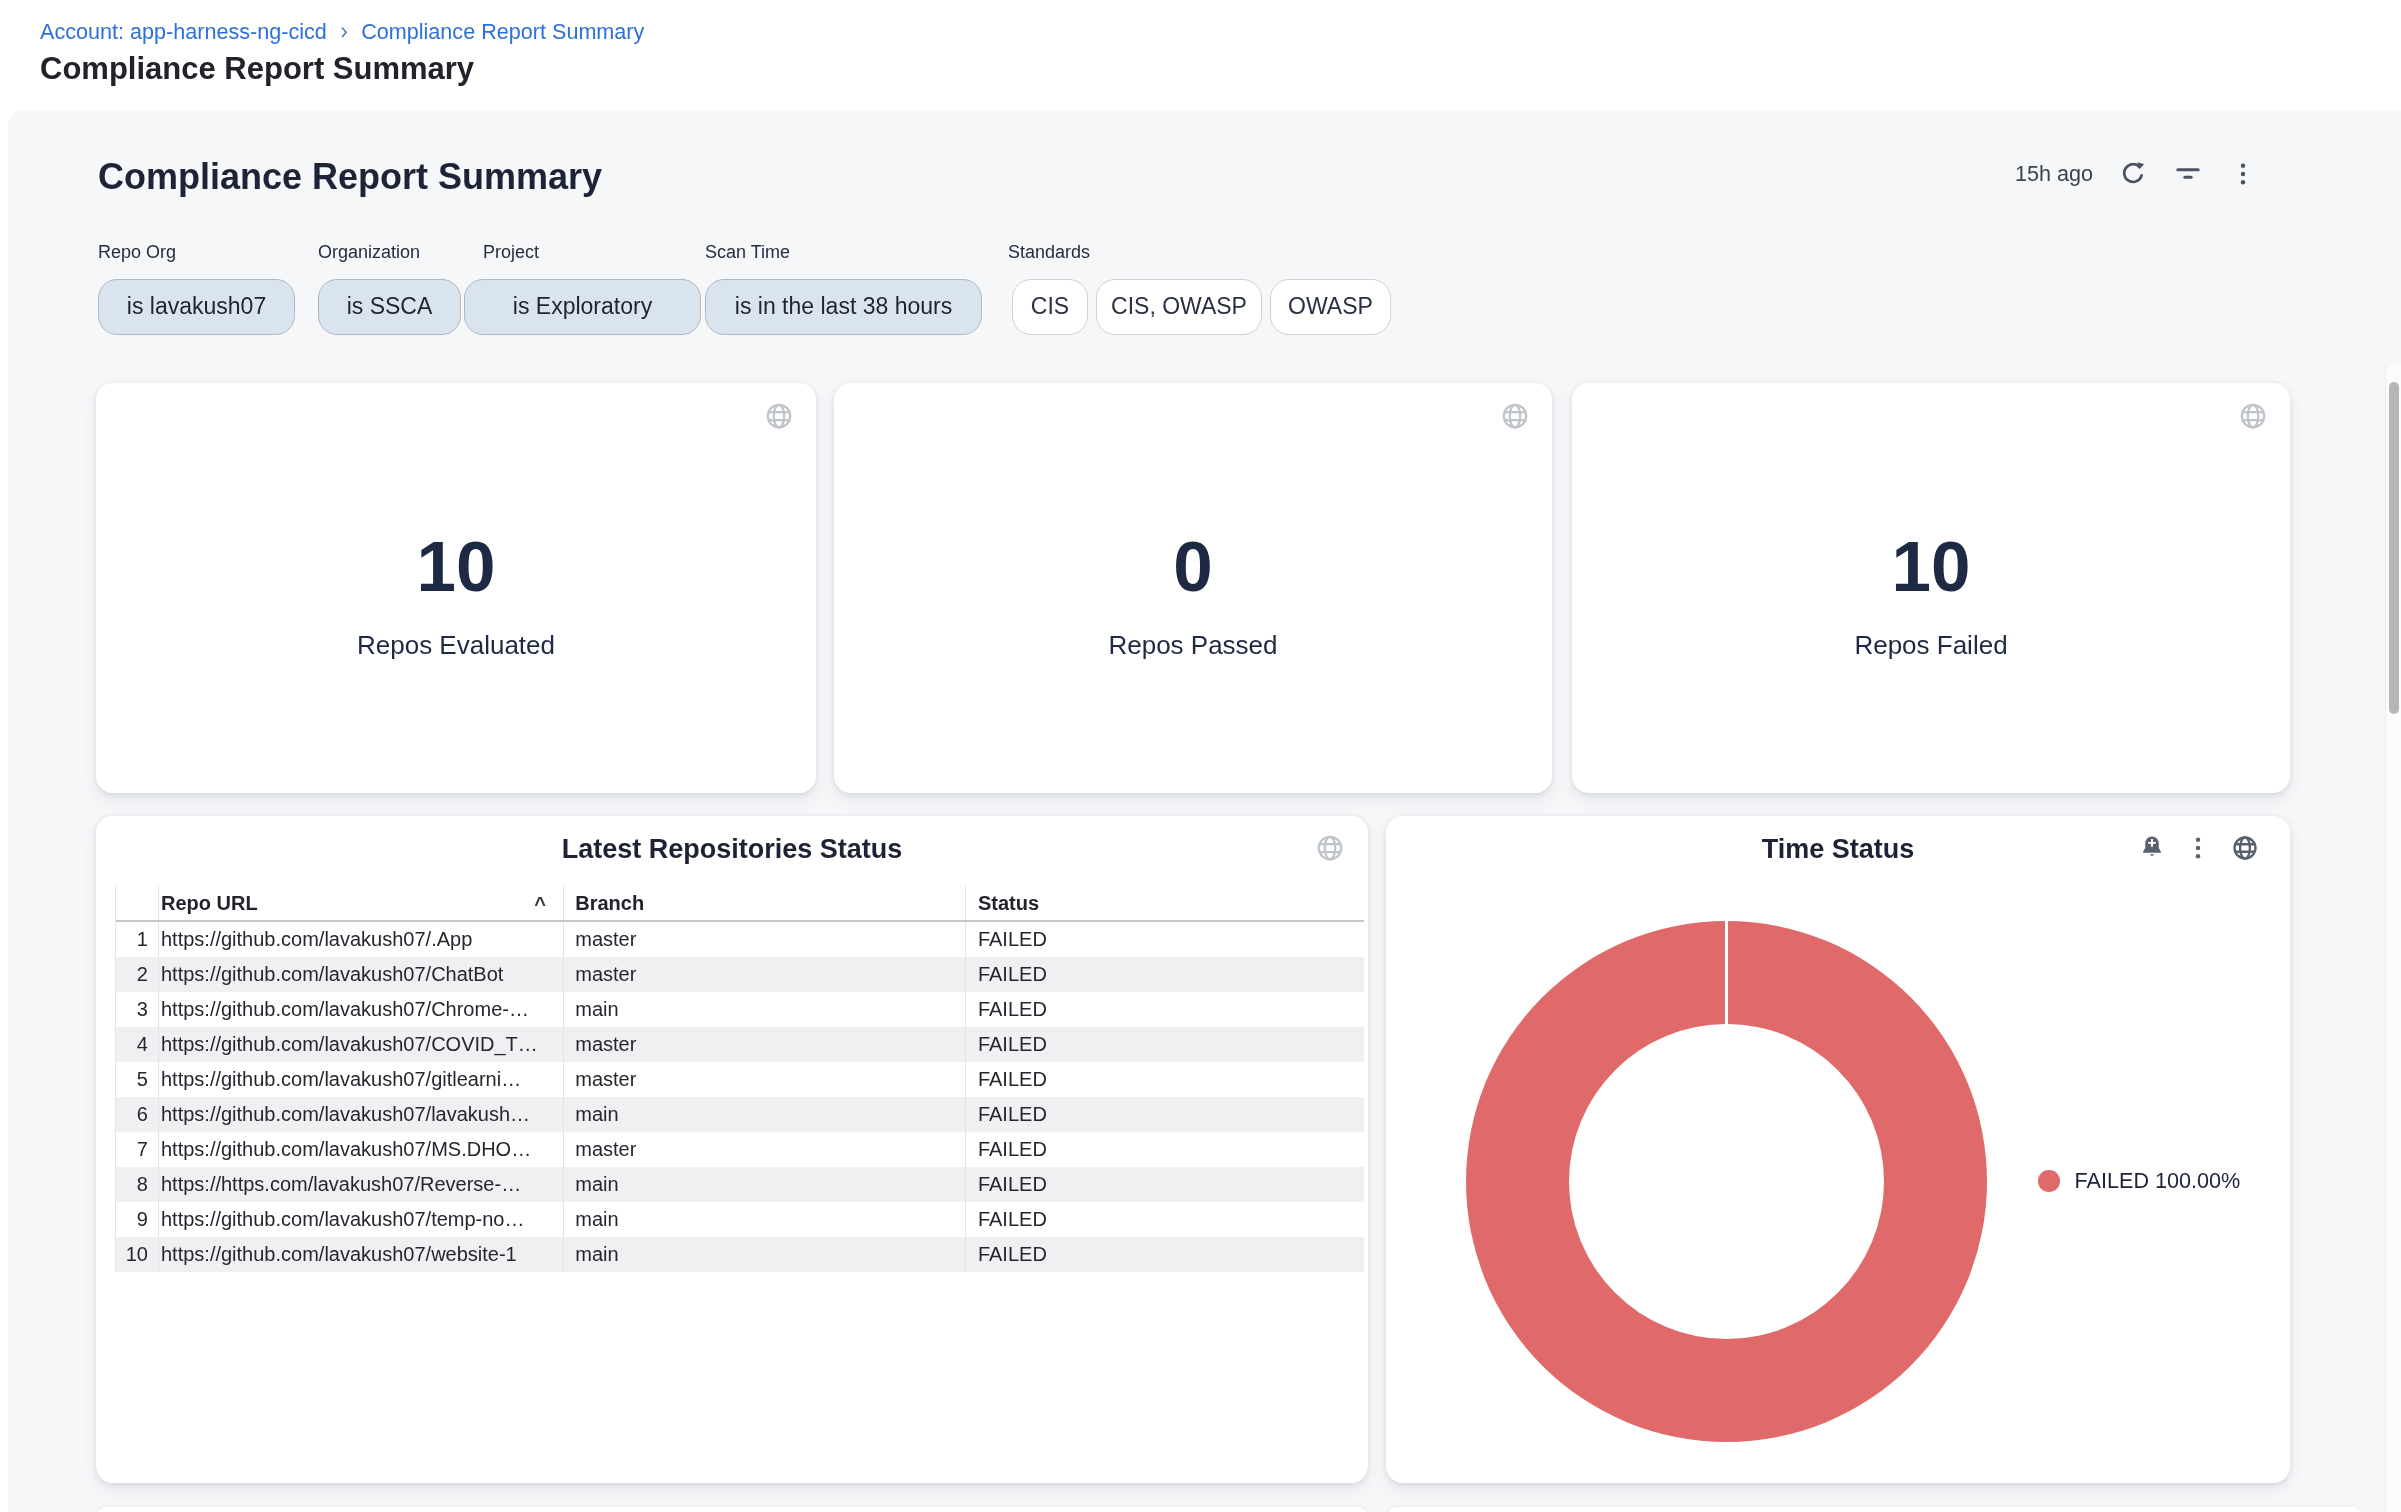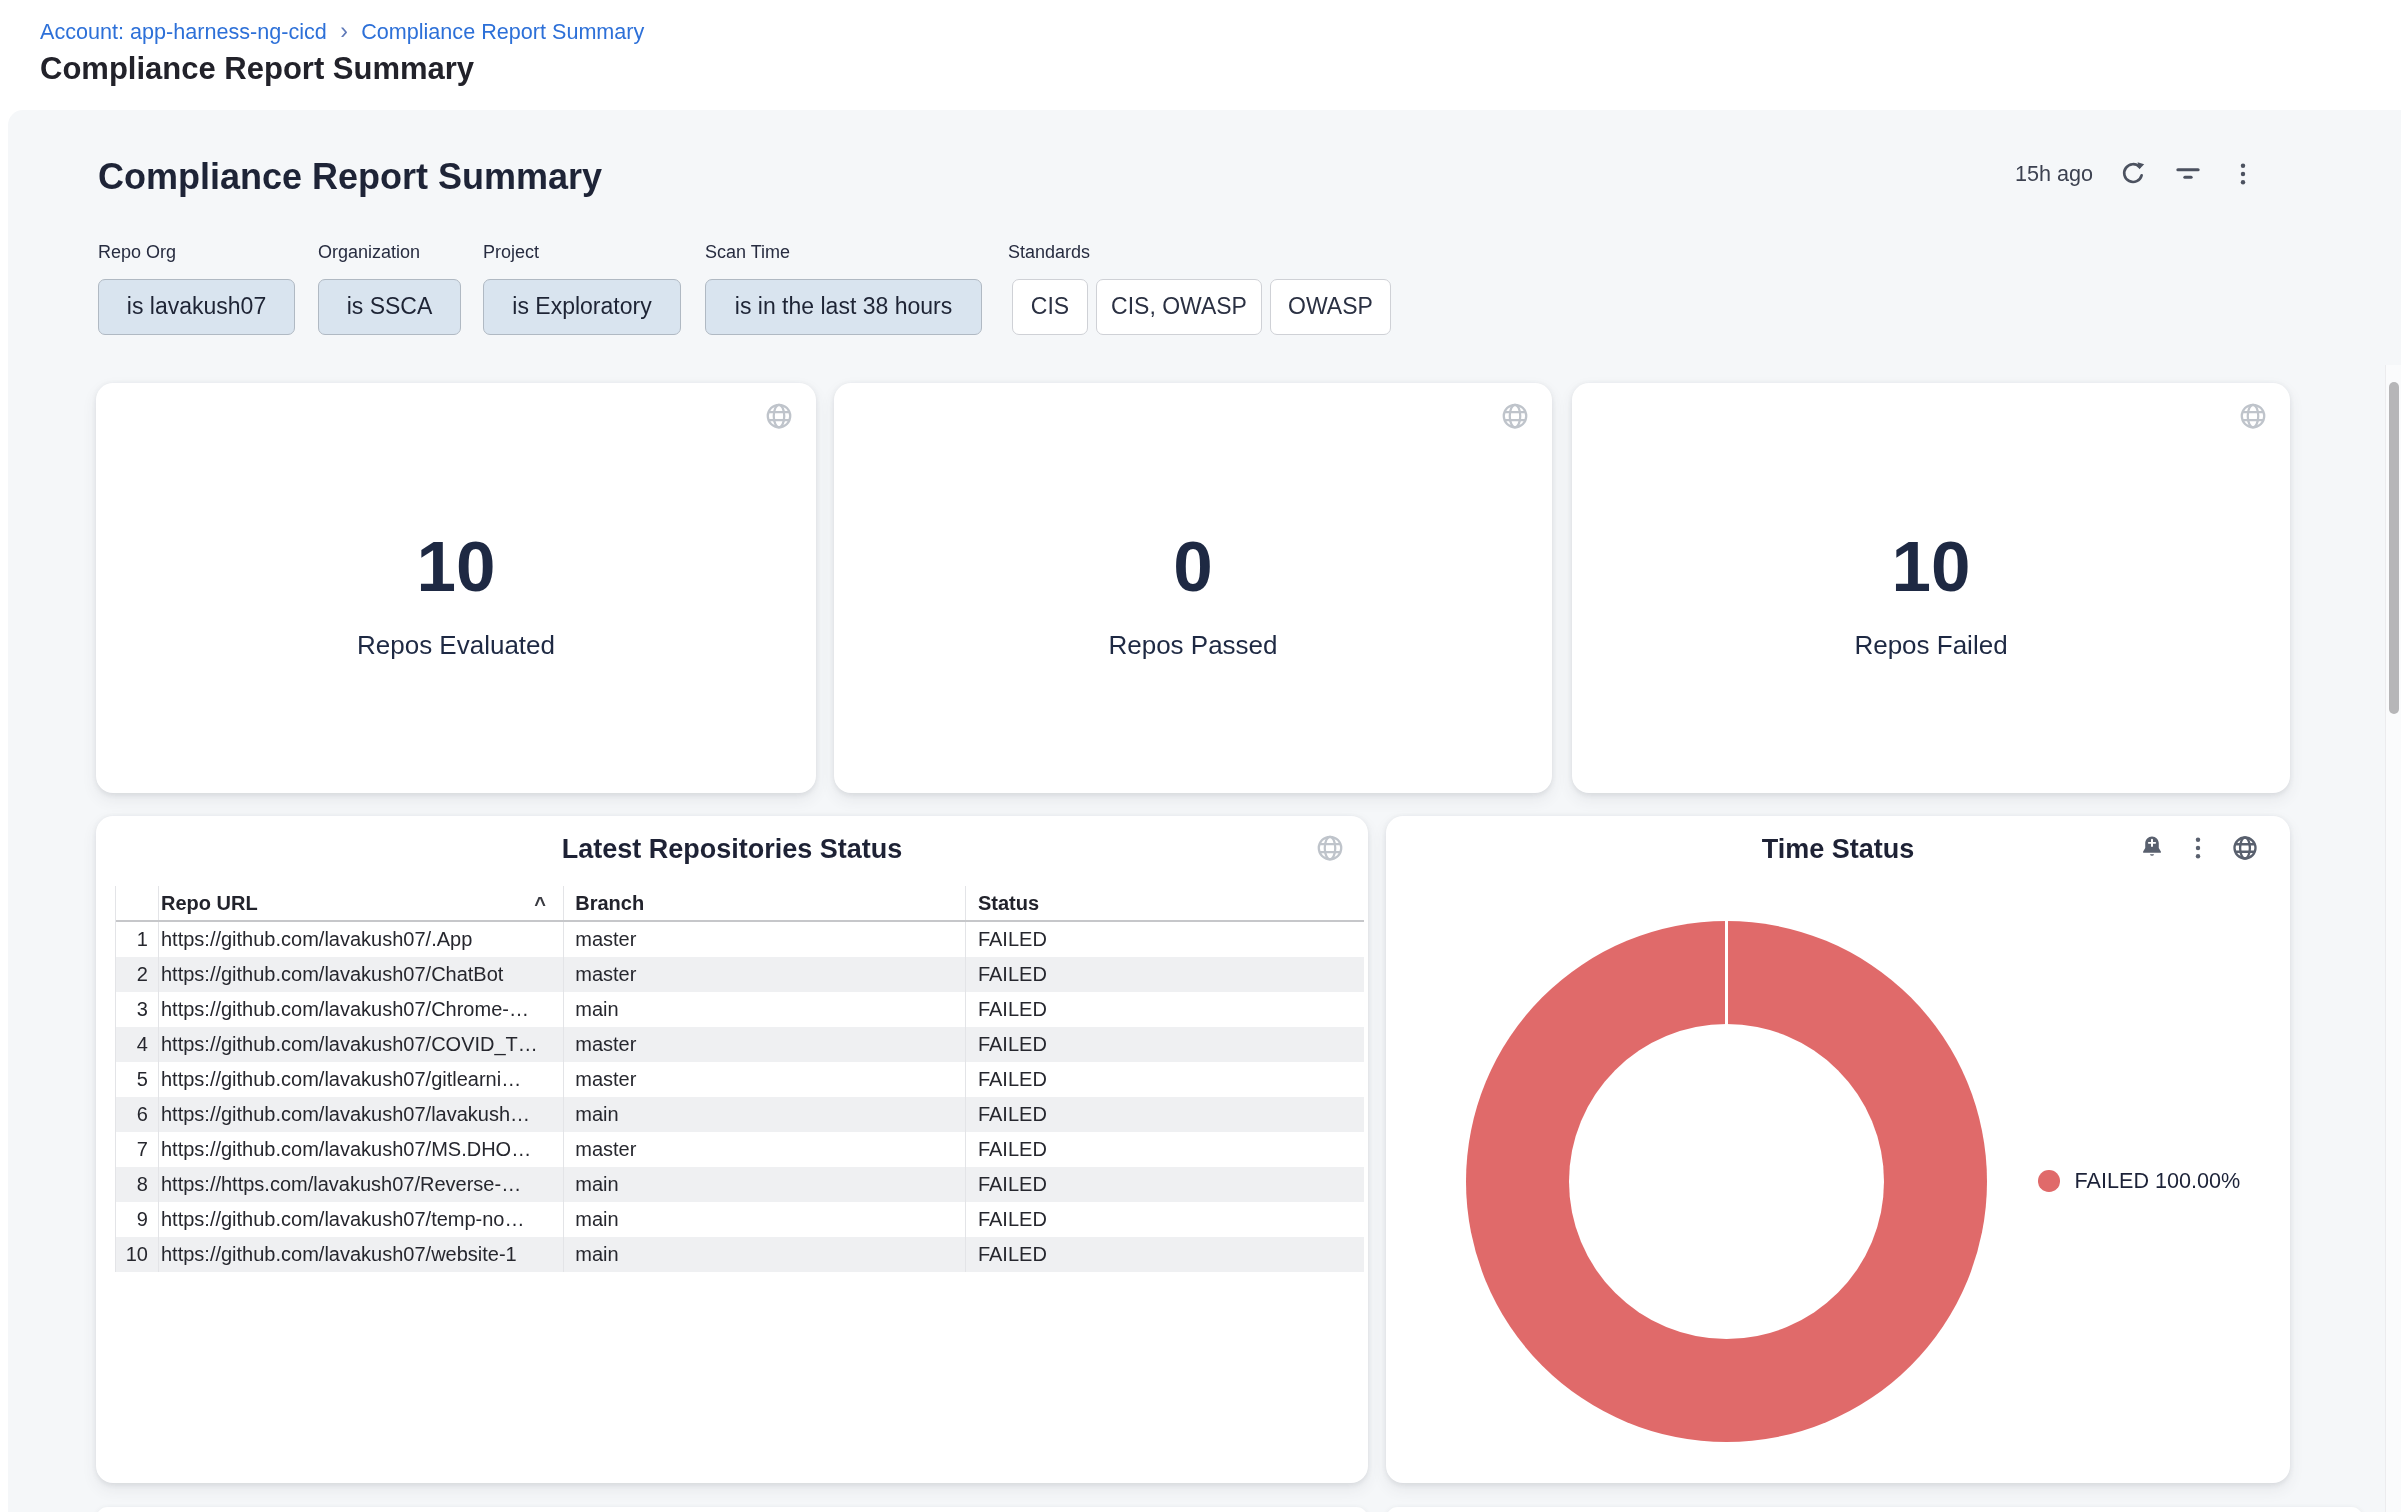--- a/index.html
+++ b/index.html
@@ -24,21 +24,21 @@
   .dash-title { position:absolute; left:98px; top:156px; font-size:36px; font-weight:600; color:#1e2437; z-index:2; }
 
   .dash-meta { position:absolute; left:2015px; top:156px; height:36px; display:flex; align-items:center; gap:25px; z-index:2; color:#4c5260; }
   .refreshed { font-size:21.6px; color:#3c4150; }
   .icon-btn { width:30px; height:30px; display:inline-flex; align-items:center; justify-content:center; cursor:pointer; }
   .icon-btn svg { width:28px; height:28px; }
 
   
   .flabel { position:absolute; top:242px; font-size:18px; color:#272c40; z-index:2; }
   .chip { position:absolute; top:279px; height:56px; line-height:53px; text-align:center;
-    border-radius:7px; font-size:23px; font-weight:500; color:#1e2435; z-index:2; white-space:nowrap; }
+    border-radius:19px; font-size:23px; font-weight:500; color:#1e2435; z-index:2; white-space:nowrap; }
   .chip.blue { background:#d9e4ef; border:1.7px solid #b0b9c3; }
   .chip.plain { background:#ffffff; border:1.7px solid #cfd1d6; color:#2a3042; }
 
   
   .card { position:absolute; background:#ffffff; border-radius:17px; z-index:1;
     box-shadow:0 1.7px 5px rgba(60,64,80,.10), 0 6.6px 15px rgba(60,64,80,.08); }
   .tile-globe { position:absolute; top:18px; right:21.6px; color:#bfc4cb; }
   .tile-globe svg { width:30px; height:30px; }
 
   .stat-value { position:absolute; left:0; right:0; top:143px; text-align:center;
@@ -118,21 +118,21 @@
 </div>
 
 <div class="flabel" style="left:98px">Repo Org</div>
 <div class="flabel" style="left:318px">Organization</div>
 <div class="flabel" style="left:483px">Project</div>
 <div class="flabel" style="left:705px">Scan Time</div>
 <div class="flabel" style="left:1008px">Standards</div>
 
 <div class="chip blue" style="left:98px; width:197px">is lavakush07</div>
 <div class="chip blue" style="left:318px; width:143px">is SSCA</div>
-<div class="chip blue" style="left:483px; width:198px">is Exploratory</div>
+<div class="chip blue" style="left:464px; width:237px">is Exploratory</div>
 <div class="chip blue" style="left:705px; width:277px">is in the last 38 hours</div>
 <div class="chip plain" style="left:1012px; width:76px">CIS</div>
 <div class="chip plain" style="left:1096px; width:166px">CIS, OWASP</div>
 <div class="chip plain" style="left:1270px; width:121px">OWASP</div>
 
 <div class="card" style="left:96px; top:383px; width:720px; height:410px">
   <span class="tile-globe">
     <svg viewBox="0 0 24 24" fill="none" stroke="currentColor" stroke-width="1.8">
       <circle cx="12" cy="12" r="9"></circle>
         <ellipse cx="12" cy="12" rx="4.2" ry="9"></ellipse>

